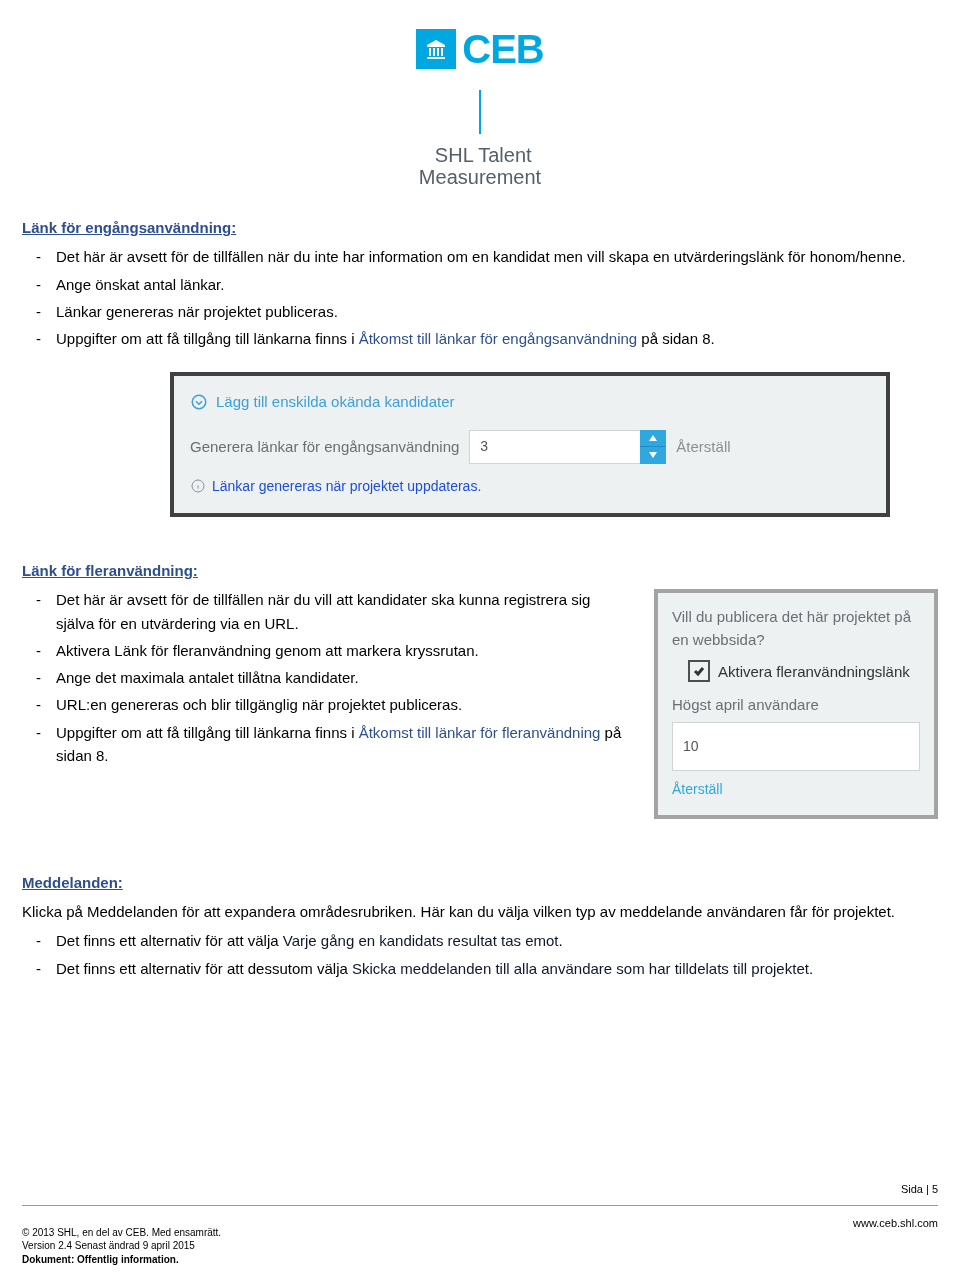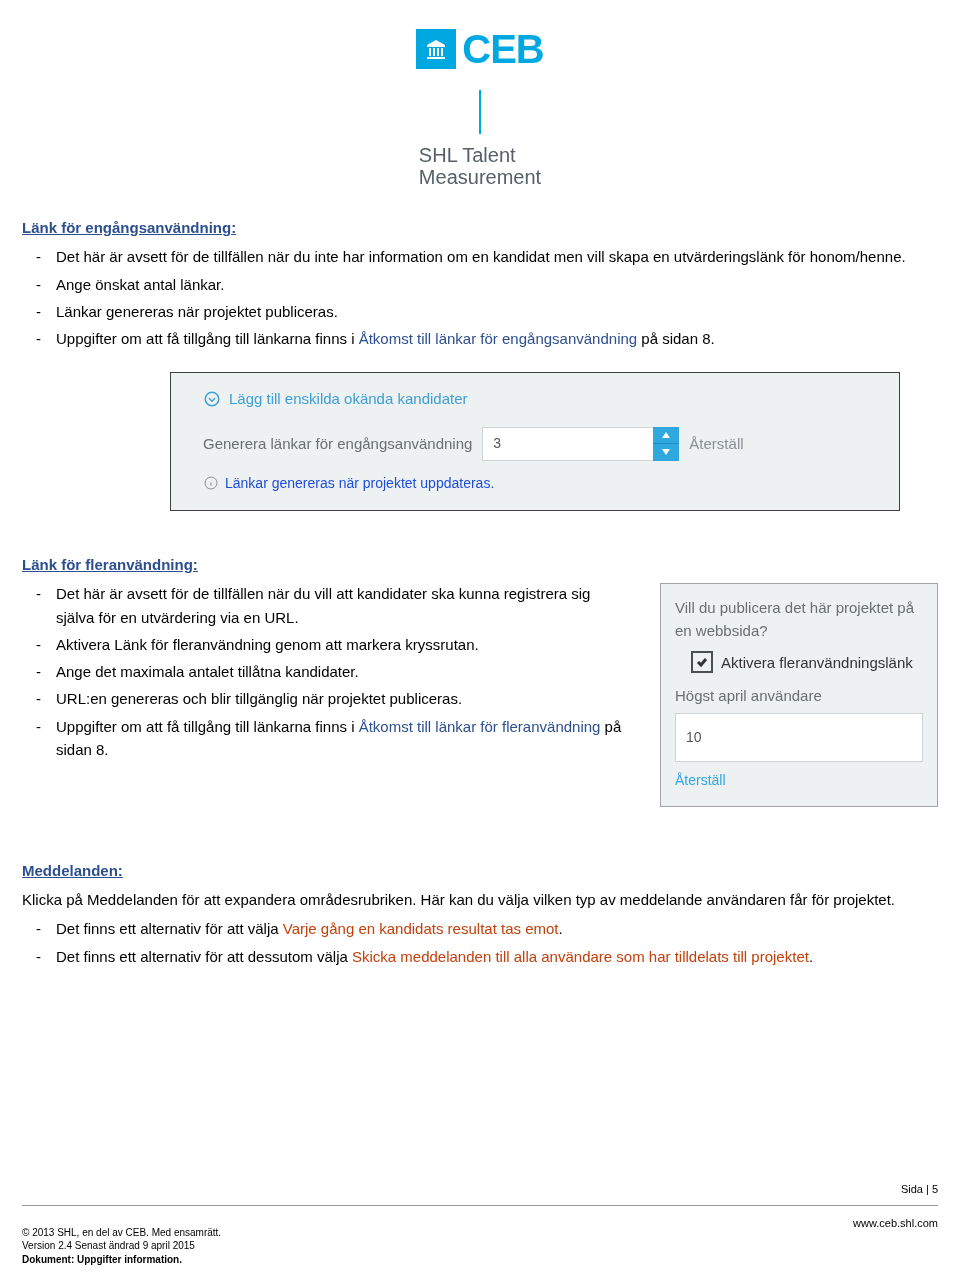--- a/index.html
+++ b/index.html
@@ -22,40 +22,40 @@
   .logo-ceb{display:flex;align-items:center;}
   .logo-square{
     width:40px;height:40px;background:#00A8E2;display:flex;align-items:center;justify-content:center;
   }
   .logo-square svg{width:24px;height:24px;fill:#fff;}
   .logo-ceb-text{
     font-weight:900;color:#00A8E2;font-size:40px;letter-spacing:-1px;margin-left:6px;
   }
   .logo-div{width:2px;height:44px;background:#00A8E2;margin:0 6px;}
   .logo-shl{color:#555f68;line-height:1.1;}
-  .logo-shl .l1{font-size:20px;font-weight:400;}
+  .logo-shl .l1{font-size:20px;font-weight:400;margin-left:16px;}
   .logo-shl .l2{font-size:20px;font-weight:400;}
 
   h3.section{margin:0 0 6px 0;font-size:15px;}
   h3.section.blue{color:#2d4f8f;font-weight:bold;text-decoration:underline;}
 
   ul.dash{list-style:none;padding:0;margin:4px 0 0 0;}
   ul.dash>li{position:relative;padding-left:34px;margin:4px 0;}
   ul.dash>li::before{content:"-";position:absolute;left:14px;}
 
   .link-inline{color:#2d4f8f;}
-  .link-text{color:#c2410c;}
+  .link-text{color:#0f172a;}
 
   
   .panel1{
     margin:22px 0 0 148px;
     width:680px;
     background:#eef1f2;
-    border:1px solid #404040;
-    padding:14px 16px 16px 32px;
+    border:4px solid #404040;
+    padding:14px 16px 16px 16px;
     color:#6a6f74;
   }
   .panel1 .hdr{display:flex;align-items:center;gap:8px;color:#3d9fd6;font-size:15px;margin-bottom:16px;}
   .panel1 .hdr svg{width:18px;height:18px;stroke:#3d9fd6;fill:none;stroke-width:2;}
   .panel1 .row1{display:flex;align-items:center;gap:10px;flex-wrap:wrap;}
   .num-input{
     display:inline-flex;align-items:stretch;height:34px;vertical-align:middle;
   }
   .num-input .field{
     width:150px;background:#fff;border:1px solid #cfd4d7;border-right:none;
@@ -65,21 +65,21 @@
   .num-input .btns div{flex:1;background:#2fa8e0;display:flex;align-items:center;justify-content:center;border-bottom:1px solid #1e8ec4;}
   .num-input .btns div:last-child{border-bottom:none;}
   .num-input .btns svg{width:8px;height:6px;fill:#fff;}
   .reset{color:#8a9096;font-size:15px;}
   .info-row{display:flex;align-items:center;gap:6px;margin-top:12px;color:#1d4ed8;font-size:14px;}
   .info-row svg{width:16px;height:16px;fill:none;stroke:#8a9096;stroke-width:1.5;}
 
   .two-col{display:flex;align-items:flex-start;margin-top:42px;gap:30px;}
   .two-col .left{flex:1;}
   .panel2{
-    width:248px;background:#eef1f2;border:1px solid #a3a3a3;
+    width:248px;background:#eef1f2;border:4px solid #a3a3a3;
     padding:12px 14px 14px 14px;color:#555b60;font-size:15px;
     flex:none;margin-top:30px;
   }
   .panel2 .q{color:#6a6f74;margin-bottom:8px;}
   .panel2 .chk{display:flex;align-items:center;gap:8px;color:#333;margin-bottom:10px;padding-left:16px;}
   .panel2 .chk .box{
     width:18px;height:18px;border:2px solid #4a4f53;display:flex;align-items:center;justify-content:center;
   }
   .panel2 .chk .box svg{width:12px;height:12px;stroke:#333;stroke-width:3;fill:none;}
   .panel2 .lbl2{color:#6a6f74;margin-bottom:6px;}
@@ -208,15 +208,15 @@
     </ul>
   </div>
 
 </div>
 
 <div class="ft-right-top">Sida | 5</div>
 <div class="hr"></div>
 <div class="ft-left">
   <div>© 2013 SHL, en del av CEB. Med ensamrätt.</div>
   <div>Version 2.4  Senast ändrad 9 april 2015</div>
-  <div class="b">Dokument: Uppgifter information.</div>
+  <div class="b">Dokument: Offentlig information.</div>
 </div>
 <div class="ft-right">www.ceb.shl.com</div>
 
 </body></html>

